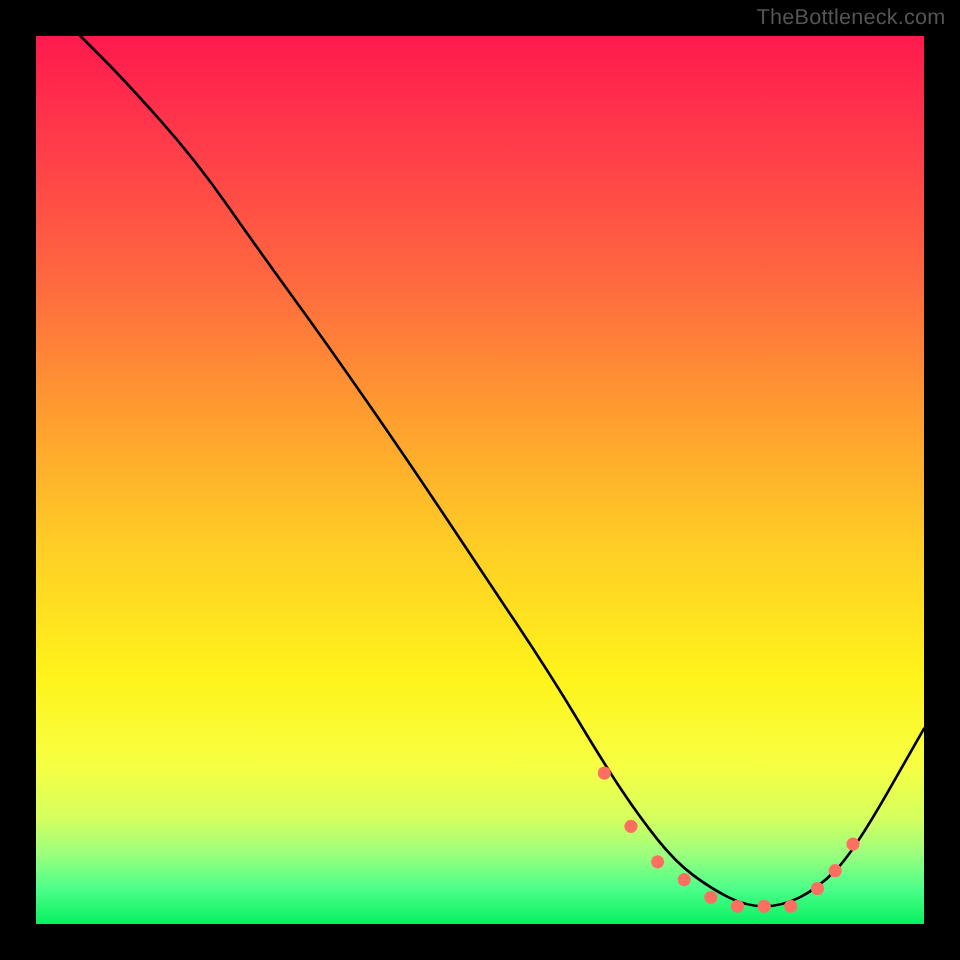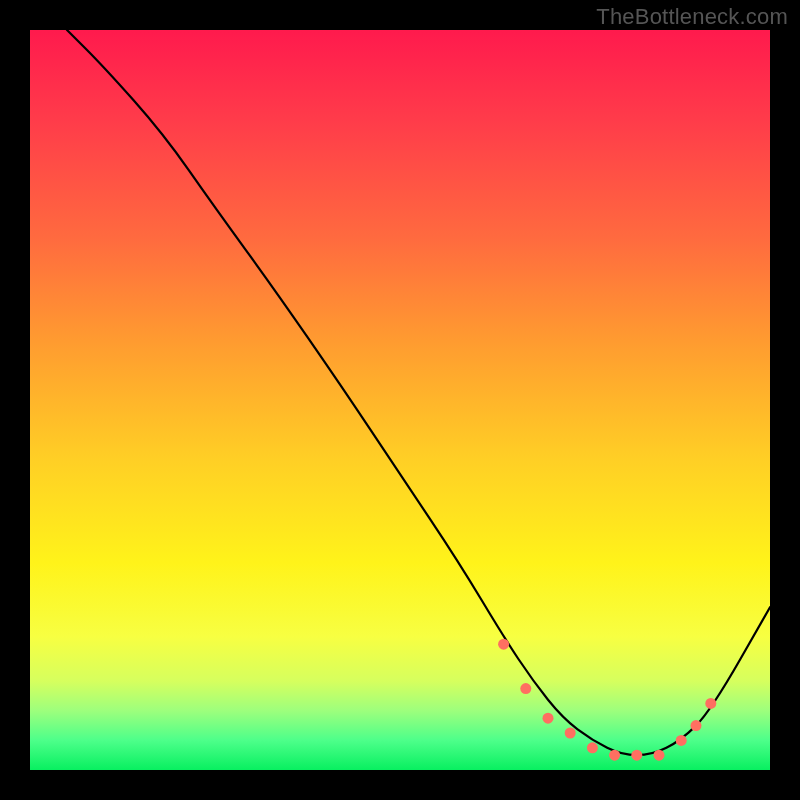--- a/index.html
+++ b/index.html
@@ -34,21 +34,21 @@
       #d6ff5e 88%,
       #9dff7d 92%,
       #4dff8a 96%,
       #08f060 100%);
   }
   .watermark {
     position: absolute;
     top: 4px;
     right: 12px;
     color: #555;
-    font-size: 22px;
+    font-size: 18px;
     font-weight: 500;
     letter-spacing: 0.2px;
   }
   svg.curve {
     position: absolute;
     left: 0; top: 0;
     width: 740px;
     height: 740px;
     overflow: visible;
   }

